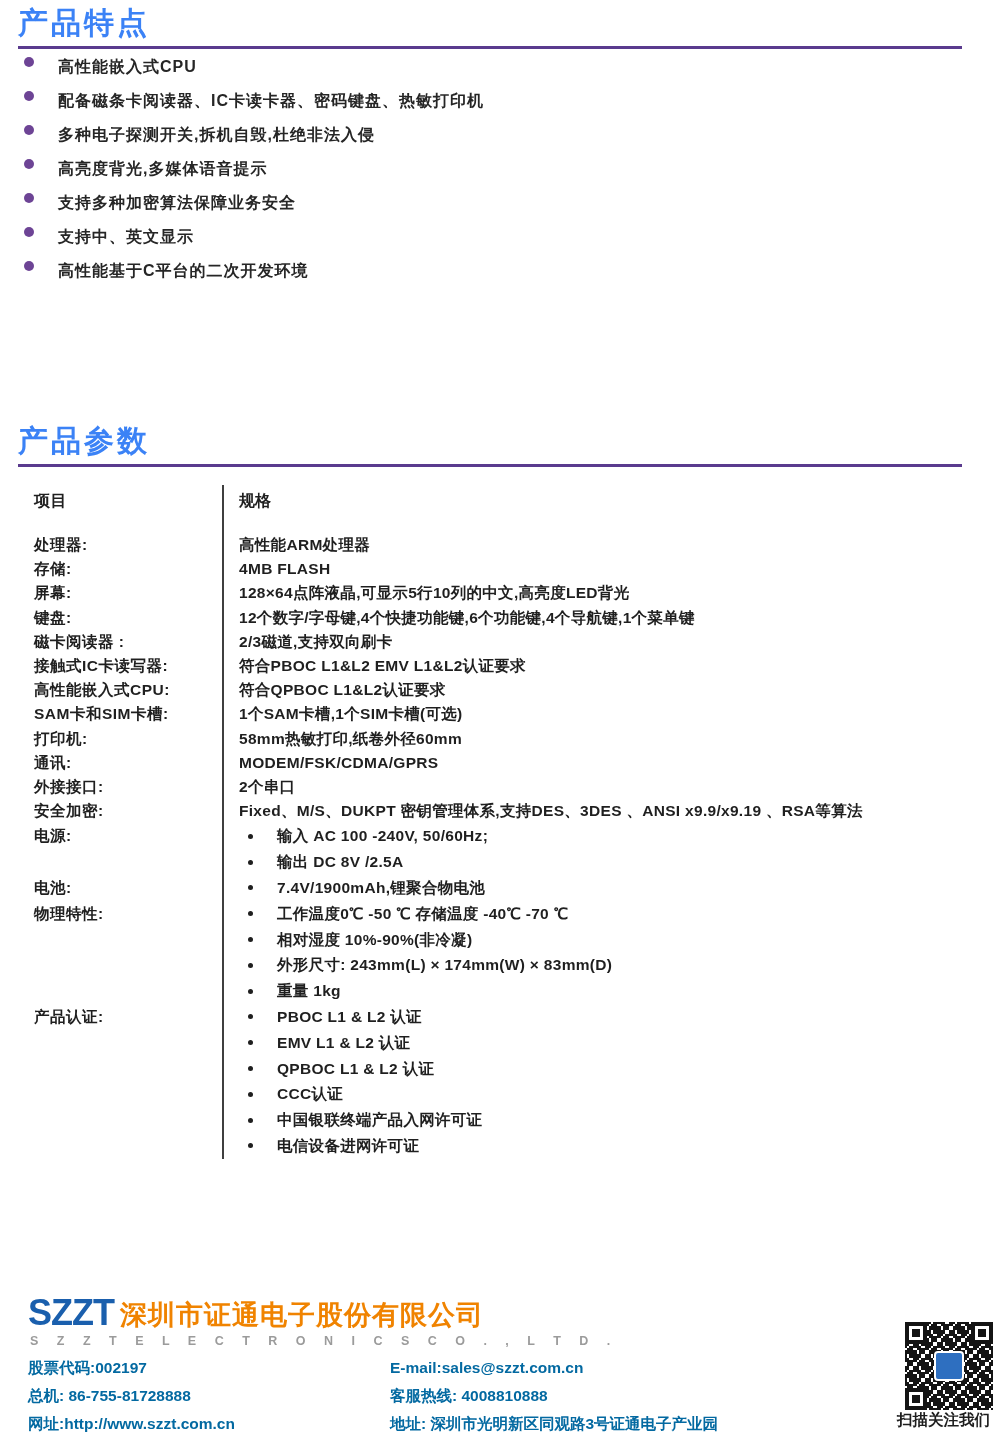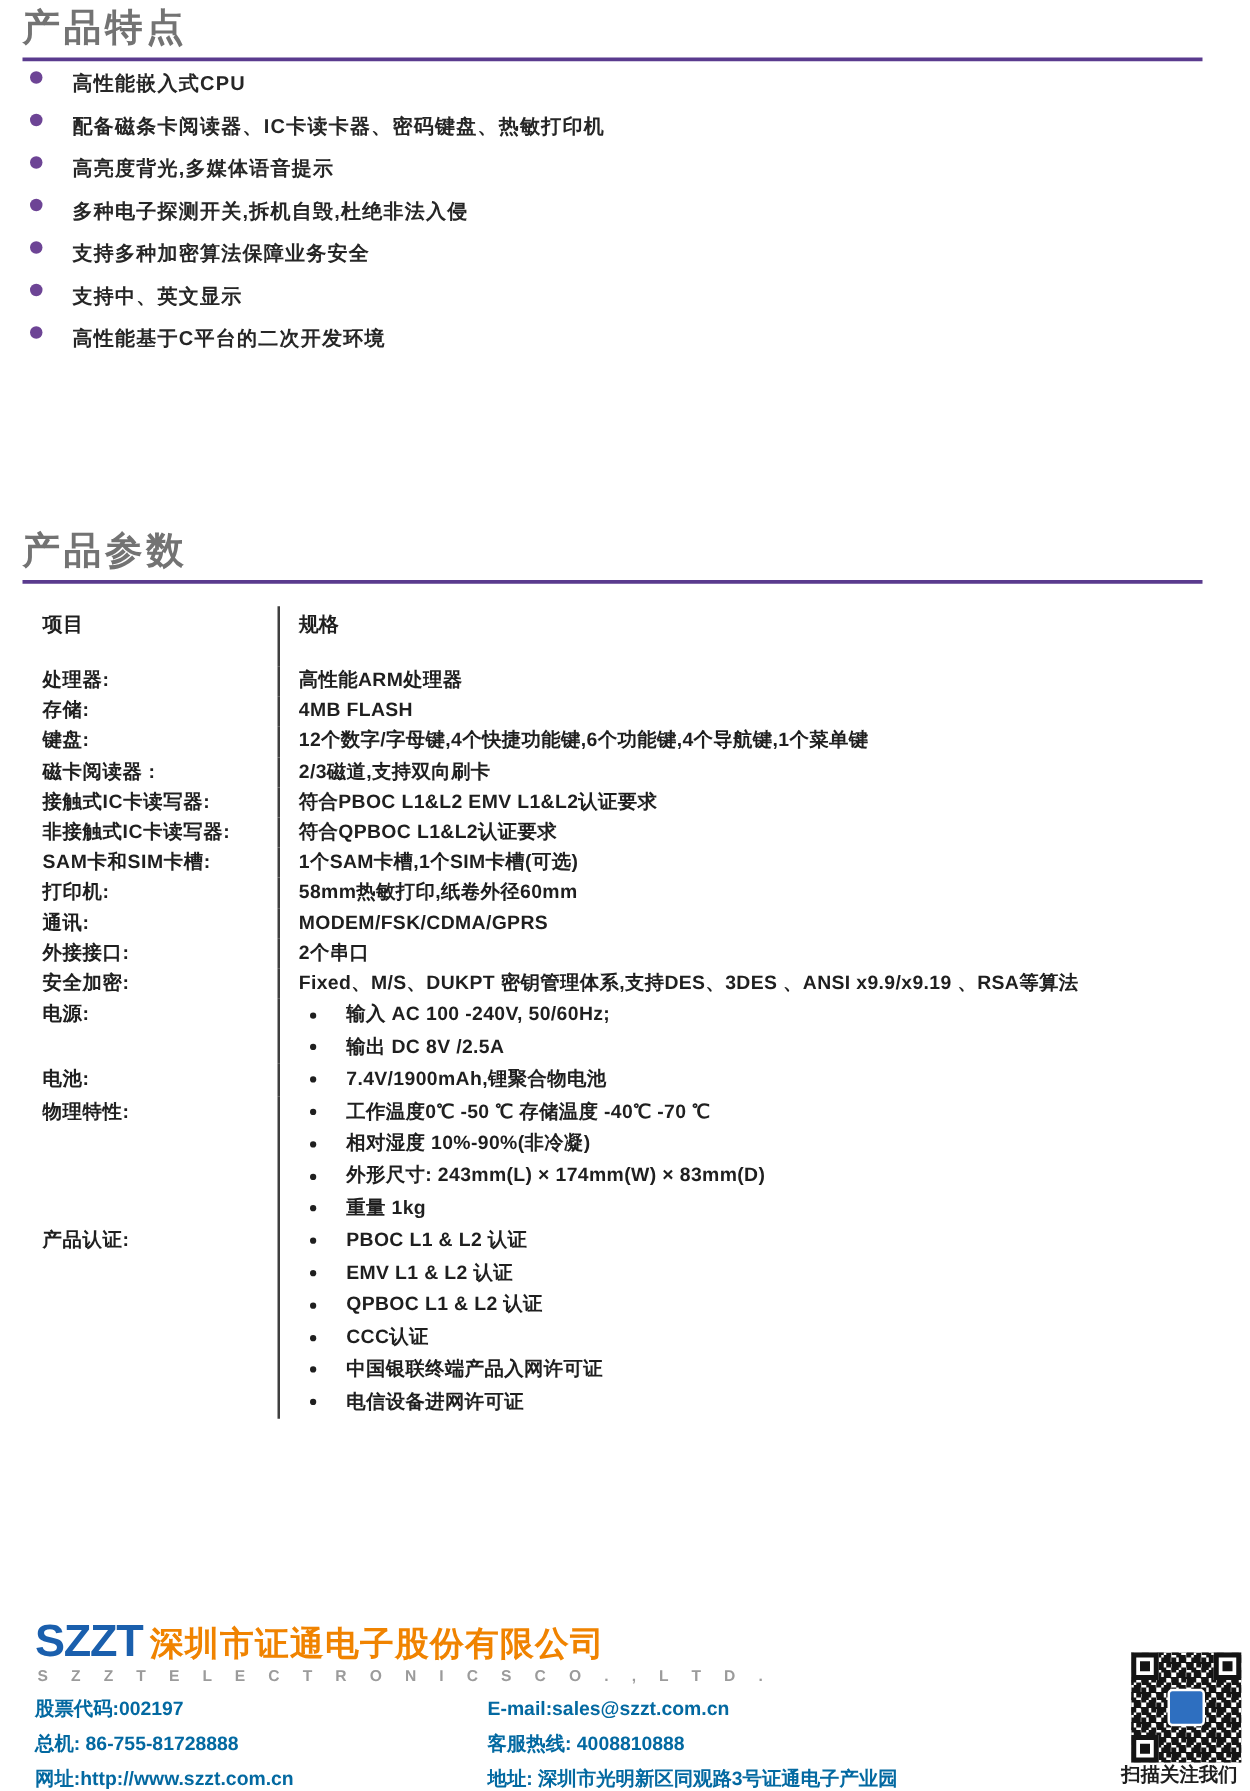--- a/index.html
+++ b/index.html
@@ -4,21 +4,21 @@
 <style>
   html,body { margin:0; padding:0; }
   body {
     width:1000px; height:1433px; background:#ffffff; position:relative;
     font-family:"Liberation Sans", sans-serif; color:#262626; overflow:hidden;
   }
   
   .section { position:absolute; left:18px; width:944px; }
   #features-section { top:6px; }
   #params-section { top:424px; }
-  .sec-title { font-size:30px; line-height:34px; font-weight:bold; color:#737373; letter-spacing:3px; }
+  .sec-title { font-size:30px; line-height:34px; font-weight:bold; color:#3b82f6; letter-spacing:3px; }
   .sec-rule { height:3px; background:#5a3b8e; margin-top:6px; }
 
   
   .features-list { list-style:none; margin:8px 0 0 0; padding:0; }
   .feature-item { display:flex; align-items:flex-start; height:34px; padding-left:6px; }
   .dot { width:10px; height:10px; border-radius:50%; background:#6d4495; margin-right:24px; flex:none; }
   .ftext { font-size:16px; font-weight:bold; color:#262626; letter-spacing:1px; }
 
   
   .spec-table { display:table; margin:18px 0 0 4px; border-collapse:collapse; }
@@ -75,25 +75,25 @@
       <li class="feature-item">
         <span class="dot"></span>
         <span class="ftext">高性能嵌入式CPU</span>
       </li>
       <li class="feature-item">
         <span class="dot"></span>
         <span class="ftext">配备磁条卡阅读器、IC卡读卡器、密码键盘、热敏打印机</span>
       </li>
       <li class="feature-item">
         <span class="dot"></span>
+        <span class="ftext">多种电子探测开关,拆机自毁,杜绝非法入侵</span>
+      </li>
+      <li class="feature-item">
+        <span class="dot"></span>
         <span class="ftext">高亮度背光,多媒体语音提示</span>
-      </li>
-      <li class="feature-item">
-        <span class="dot"></span>
-        <span class="ftext">多种电子探测开关,拆机自毁,杜绝非法入侵</span>
       </li>
       <li class="feature-item">
         <span class="dot"></span>
         <span class="ftext">支持多种加密算法保障业务安全</span>
       </li>
       <li class="feature-item">
         <span class="dot"></span>
         <span class="ftext">支持中、英文显示</span>
       </li>
       <li class="feature-item">
@@ -118,39 +118,45 @@
           <div class="spec-line">高性能ARM处理器</div>
         </div>
       </div>
       <div class="spec-row">
         <div class="spec-label">存储:</div>
         <div class="spec-value-cell">
           <div class="spec-line">4MB FLASH</div>
         </div>
       </div>
       <div class="spec-row">
+        <div class="spec-label">屏幕:</div>
+        <div class="spec-value-cell">
+          <div class="spec-line">128×64点阵液晶,可显示5行10列的中文,高亮度LED背光</div>
+        </div>
+      </div>
+      <div class="spec-row">
         <div class="spec-label">键盘:</div>
         <div class="spec-value-cell">
           <div class="spec-line">12个数字/字母键,4个快捷功能键,6个功能键,4个导航键,1个菜单键</div>
         </div>
       </div>
       <div class="spec-row">
         <div class="spec-label">磁卡阅读器 :</div>
         <div class="spec-value-cell">
           <div class="spec-line">2/3磁道,支持双向刷卡</div>
         </div>
       </div>
       <div class="spec-row">
         <div class="spec-label">接触式IC卡读写器:</div>
         <div class="spec-value-cell">
           <div class="spec-line">符合PBOC L1&amp;L2 EMV L1&amp;L2认证要求</div>
         </div>
       </div>
       <div class="spec-row">
-        <div class="spec-label">非接触式IC卡读写器:</div>
+        <div class="spec-label">高性能嵌入式CPU:</div>
         <div class="spec-value-cell">
           <div class="spec-line">符合QPBOC L1&amp;L2认证要求</div>
         </div>
       </div>
       <div class="spec-row">
         <div class="spec-label">SAM卡和SIM卡槽:</div>
         <div class="spec-value-cell">
           <div class="spec-line">1个SAM卡槽,1个SIM卡槽(可选)</div>
         </div>
       </div>

